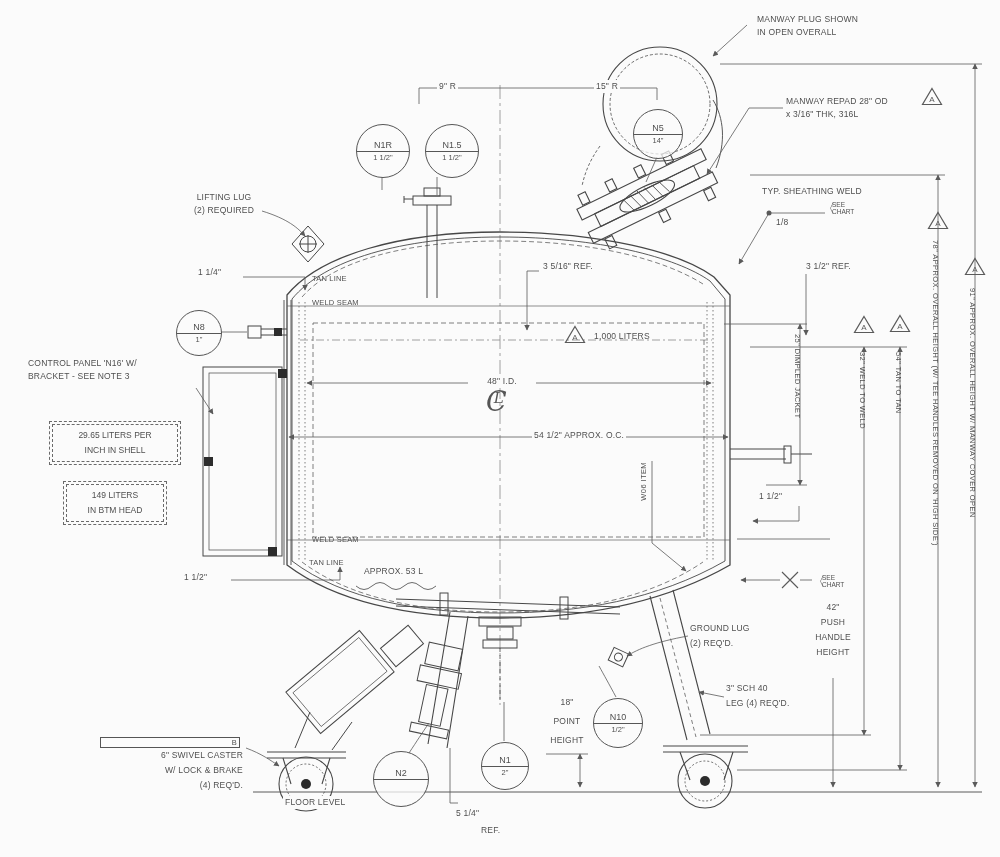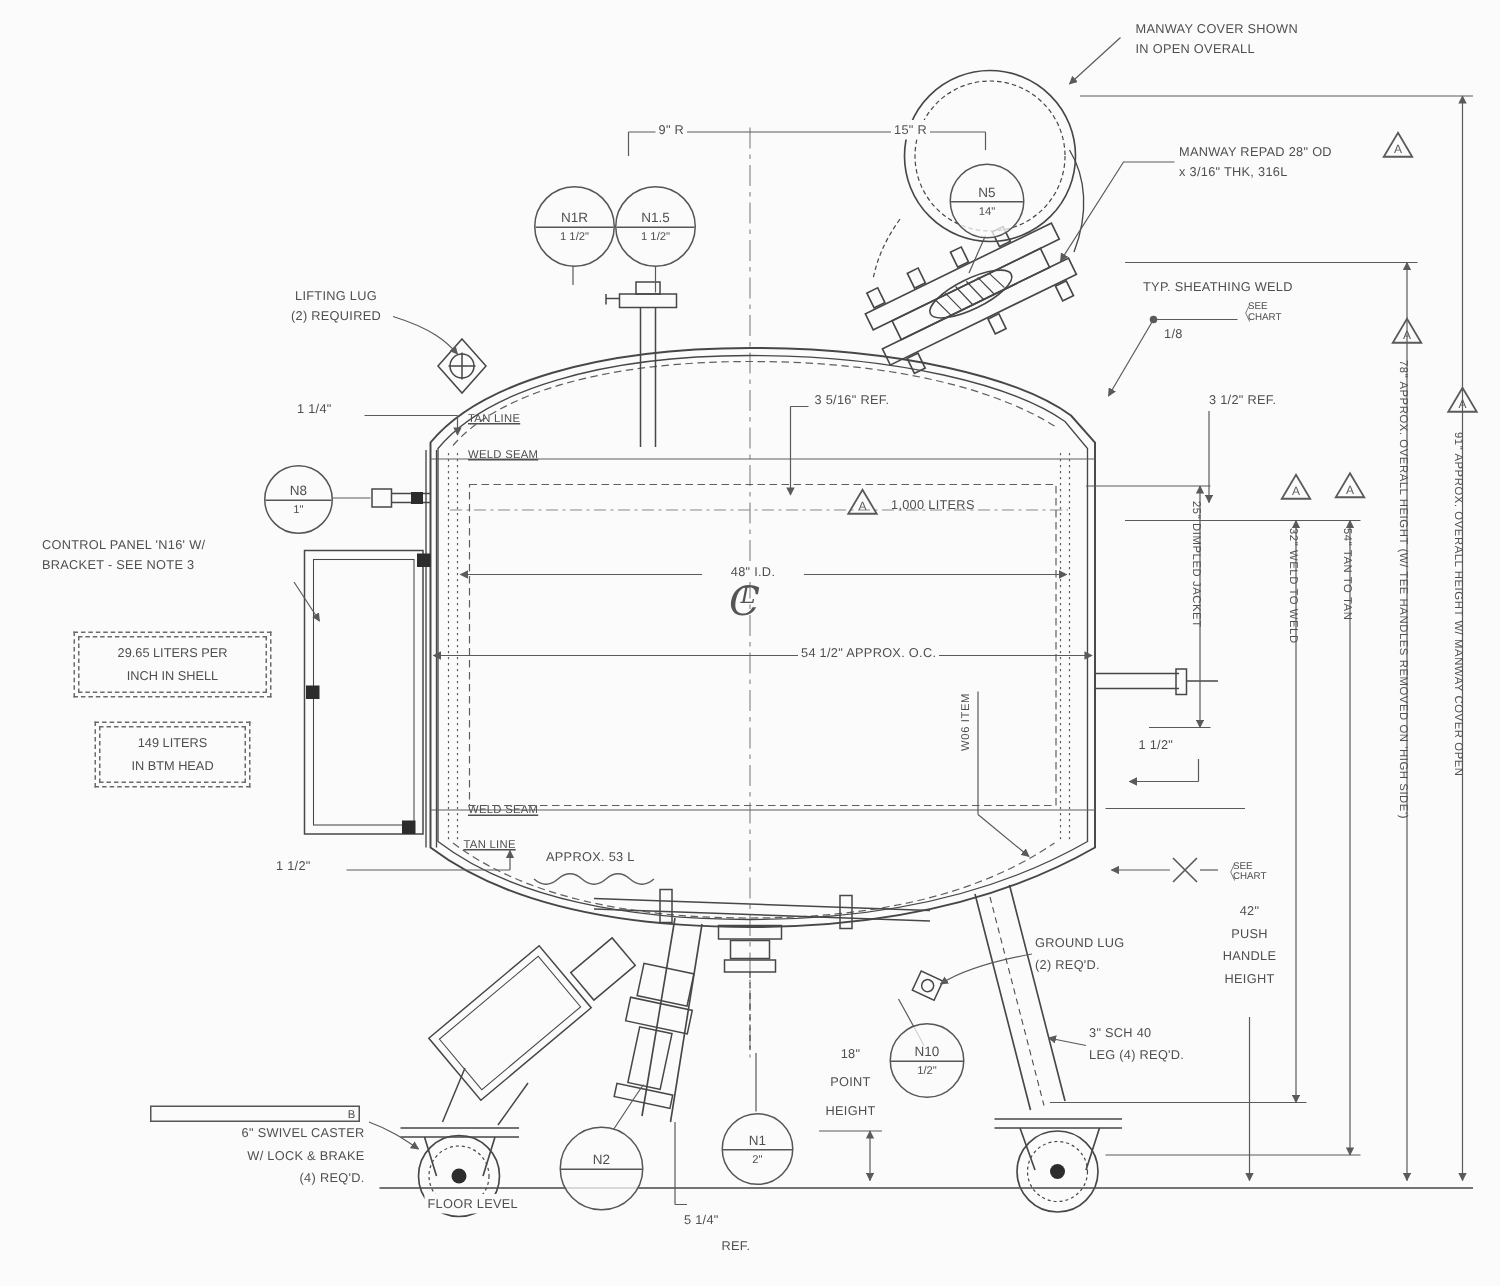--- a/index.html
+++ b/index.html
@@ -1,21 +1,21 @@
 <!DOCTYPE html>
 <html><head>
 <meta charset="utf-8">
 <style>
   html,body{margin:0;padding:0;background:#e8e8e8;}
   .stage{position:relative;width:1000px;height:857px;background:#fbfbfb;overflow:hidden;
          font-family:"Liberation Sans", sans-serif;color:#4f4f4f;}
   .stage svg{position:absolute;left:0;top:0;z-index:1;}
   .lbl{position:absolute;z-index:3;font-size:8.5px;line-height:13px;white-space:nowrap;
        color:#4f4f4f;letter-spacing:.2px;}
-  .sm{font-size:7.5px;text-decoration:underline;}
+  .sm{font-size:7.5px;}
   .bg{background:#fbfbfb;padding:0 2px;}
   .ctr{text-align:center;}
   .rt{text-align:right;}
   .blk span{display:block;}
   .vt{writing-mode:vertical-rl;white-space:nowrap;font-size:7.5px;letter-spacing:.4px;}
   .vtu{writing-mode:vertical-rl;transform:rotate(180deg);}
   .dbox{position:absolute;z-index:3;border:1px dashed #6a6a6a;outline:1px dashed #6a6a6a;
         outline-offset:2.5px;padding:3px 6px;text-align:center;font-size:8.5px;line-height:15px;
         background:#fbfbfb;color:#4f4f4f;}
   .dbox span{display:block;}
@@ -223,21 +223,21 @@
     <path d="M246,748 C262,754 270,760 279,766" marker-end="url(#arr)"></path>
     <path d="M652,461 V543 M652,543 L686,571" marker-end="url(#arr)"></path>
     <path d="M780,580 H741" marker-end="url(#arr)"></path>
     <path d="M782,572 L798,588 M798,572 L782,588" stroke-width="1.1"></path>
     <path d="M800,580 H812"></path>
     <path d="M356,586 q8,7 16,0 q8,-7 16,0 q8,7 16,0 q8,-7 16,0 q8,7 16,0" stroke-width="0.9"></path>
   </g>
 </svg>
 
 <div class="lbl blk" style="left:757px;top:13px">
-  <span>MANWAY COVER SHOWN</span>
+  <span>MANWAY PLUG SHOWN</span>
   <span>IN OPEN OVERALL</span>
 </div>
 
 <div class="lbl blk" style="left:786px;top:95px">
   <span>MANWAY REPAD 28" OD</span>
   <span>x 3/16" THK, 316L</span>
 </div>
 
 <div class="lbl bg" style="left:437px;top:80px">9" R</div>
 <div class="lbl bg" style="left:594px;top:80px">15" R</div>
@@ -342,41 +342,41 @@
 <div class="lbl seechart" style="left:822px;top:574px">
   <span>SEE</span>
   <span>CHART</span>
 </div>
 <div class="angle" style="left:812px;top:573px">〈</div>
 
 <div class="ncirc" style="left:356px;top:124px;width:52px;height:52px">
   <span class="ntag">N1R</span>
   <span class="nsize">1 1/2"</span>
 </div>
-<div class="ncirc" style="left:410px;top:124px;width:52px;height:52px">
+<div class="ncirc" style="left:425px;top:124px;width:52px;height:52px">
   <span class="ntag">N1.5</span>
   <span class="nsize">1 1/2"</span>
 </div>
 <div class="ncirc" style="left:633px;top:109px;width:48px;height:48px">
   <span class="ntag">N5</span>
   <span class="nsize">14"</span>
 </div>
 <div class="ncirc" style="left:176px;top:310px;width:44px;height:44px">
   <span class="ntag">N8</span>
   <span class="nsize">1"</span>
 </div>
 <div class="ncirc" style="left:373px;top:751px;width:54px;height:54px">
   <span class="ntag">N2</span>
   <span class="nsize"></span>
 </div>
 <div class="ncirc" style="left:481px;top:742px;width:46px;height:46px">
   <span class="ntag">N1</span>
   <span class="nsize">2"</span>
 </div>
-<div class="ncirc" style="left:593px;top:682px;width:48px;height:48px">
+<div class="ncirc" style="left:593px;top:698px;width:48px;height:48px">
   <span class="ntag">N10</span>
   <span class="nsize">1/2"</span>
 </div>
 
 <div class="flag" style="left:921px;top:87px">
   <svg width="22" height="19">
         <path d="M11 1.5 L20.5 17.5 H1.5 Z"></path>
         <text x="11" y="15">A</text>
       </svg>
 </div>

